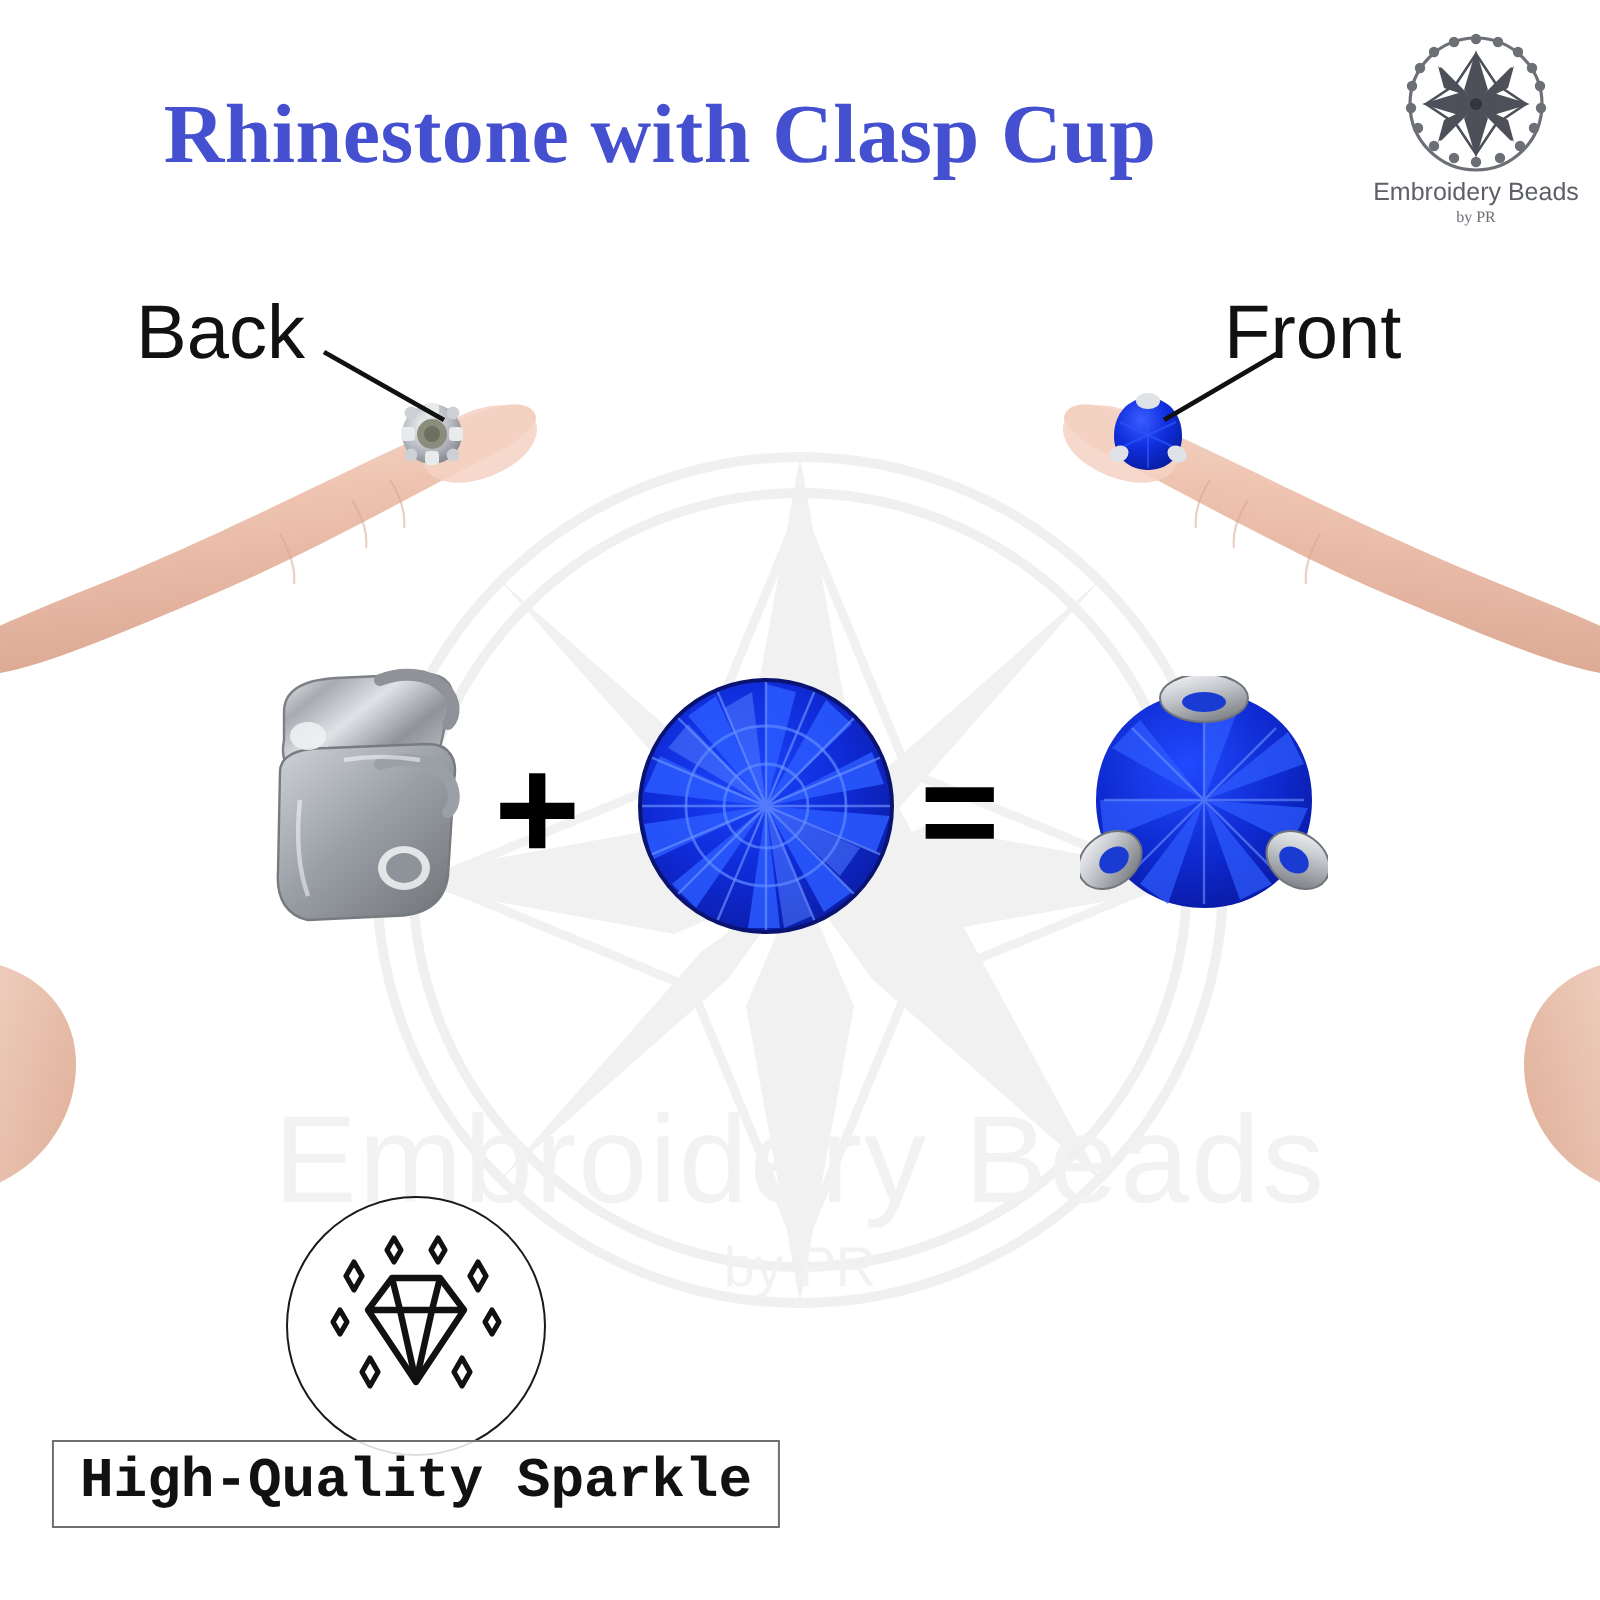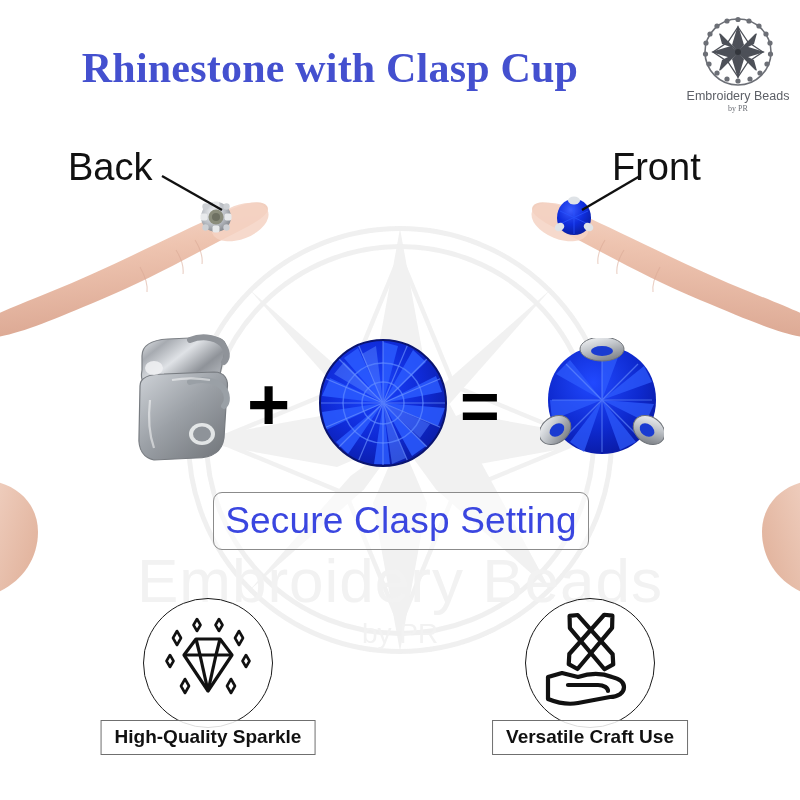--- a/index.html
+++ b/index.html
@@ -50,22 +50,22 @@
   
   .badge{position:absolute;width:300px;}
   .badge.left{left:58px;top:598px;}
   .badge.right{left:440px;top:598px;}
   .badge .circle{position:relative;margin:0 auto;width:128px;height:128px;
                  border:1.4px solid #1a1a1a;border-radius:50%;background:rgba(255,255,255,.4);
                  display:flex;align-items:center;justify-content:center;}
   .badge .cap{position:absolute;left:50%;transform:translateX(-50%);
               top:122px;border:1.4px solid #6f6f6f;background:rgba(255,255,255,.85);
               padding:5px 13px 6px;white-space:nowrap;}
-  .badge .cap span{font-family:Liberation Sans, sans-serif;font-weight:bold;
-                   font-size:19px;color:#111;}
+  .badge .cap span{font-family:Liberation Mono, monospace;font-weight:bold;
+                   font-size:28px;color:#111;}
 </style>
 </head>
 <body>
 
 <div id="stage">
 
   <div class="wm-mark">
     <svg viewBox="0 0 200 200" width="450" height="450" aria-hidden="true">
       <g fill="#f0f0f0">
         <polygon points="100,6 112,72 100,100 88,72"></polygon>
@@ -389,23 +389,20 @@
         <ellipse cx="109" cy="92" rx="17" ry="13" transform="rotate(36 109 92)"></ellipse>
       </g>
       <g fill="#1a3bd1">
         <ellipse cx="62" cy="13" rx="11" ry="5"></ellipse>
         <ellipse cx="17" cy="92" rx="8" ry="6" transform="rotate(-36 17 92)"></ellipse>
         <ellipse cx="107" cy="92" rx="8" ry="6" transform="rotate(36 107 92)"></ellipse>
       </g>
     </svg>
   </div>
 
-  <div class="clasp-box">
-    <span>Secure Clasp Setting</span>
-  </div>
 
   <div class="badge left">
     <div class="circle">
       <svg width="104" height="104" viewBox="0 0 104 104" aria-hidden="true">
         <g fill="none" stroke="#111" stroke-width="3.2" stroke-linejoin="round">
           <path d="M28,44 L40,28 L64,28 L76,44 L52,80 Z"></path>
           <line x1="28" y1="44" x2="76" y2="44"></line>
           <line x1="40" y1="28" x2="44" y2="44"></line>
           <line x1="64" y1="28" x2="60" y2="44"></line>
           <line x1="44" y1="44" x2="52" y2="80"></line>
@@ -421,33 +418,14 @@
           <path d="M29,68 L33,75 L29,82 L25,75 Z"></path>
           <path d="M75,68 L79,75 L75,82 L71,75 Z"></path>
         </g>
       </svg>
     </div>
     <div class="cap">
       <span>High-Quality Sparkle</span>
     </div>
   </div>
 
-  <div class="badge right">
-    <div class="circle">
-      <svg width="104" height="104" viewBox="0 0 104 104" aria-hidden="true">
-        <g fill="none" stroke="#111" stroke-width="4.2" stroke-linejoin="round" stroke-linecap="round">
-          <path d="M28,8 L30,20 L70,56 L78,50 L76,40 L36,6 Z" transform="rotate(8 52 32)"></path>
-          <path d="M78,8 L76,20 L36,56 L28,50 L30,40 L70,6 Z" transform="rotate(-8 52 32)"></path>
-        </g>
-        <g fill="none" stroke="#111" stroke-width="4.2" stroke-linejoin="round" stroke-linecap="round">
-          <path d="M10,66 L24,62 L40,66 C52,62 64,62 74,66
-                   C82,68 86,72 86,76 C86,82 80,86 72,86
-                   L40,92 C30,94 20,92 10,88 Z"></path>
-          <path d="M30,74 L60,74 C66,74 70,77 70,80"></path>
-        </g>
-      </svg>
-    </div>
-    <div class="cap">
-      <span>Versatile Craft Use</span>
-    </div>
-  </div>
 
 </div>
 
 </body></html>

